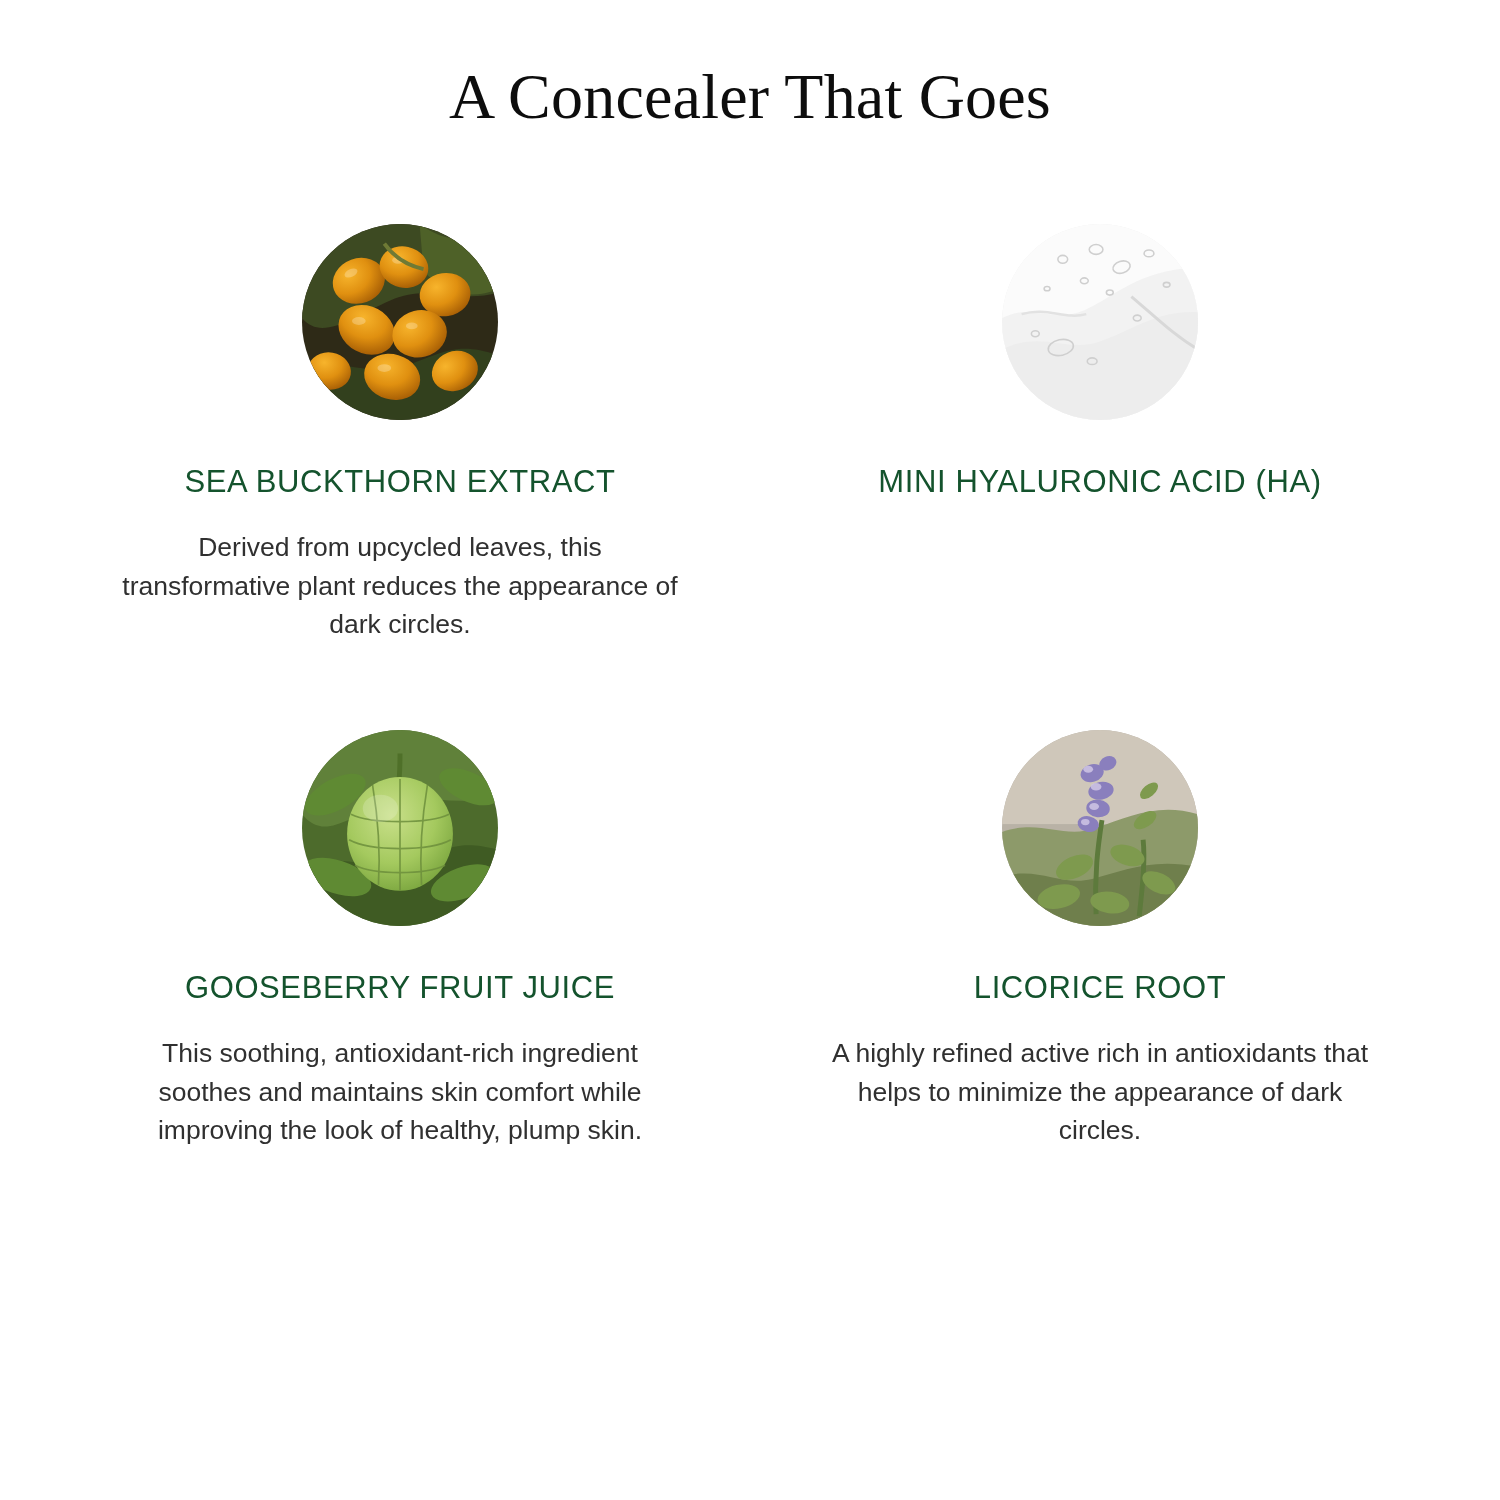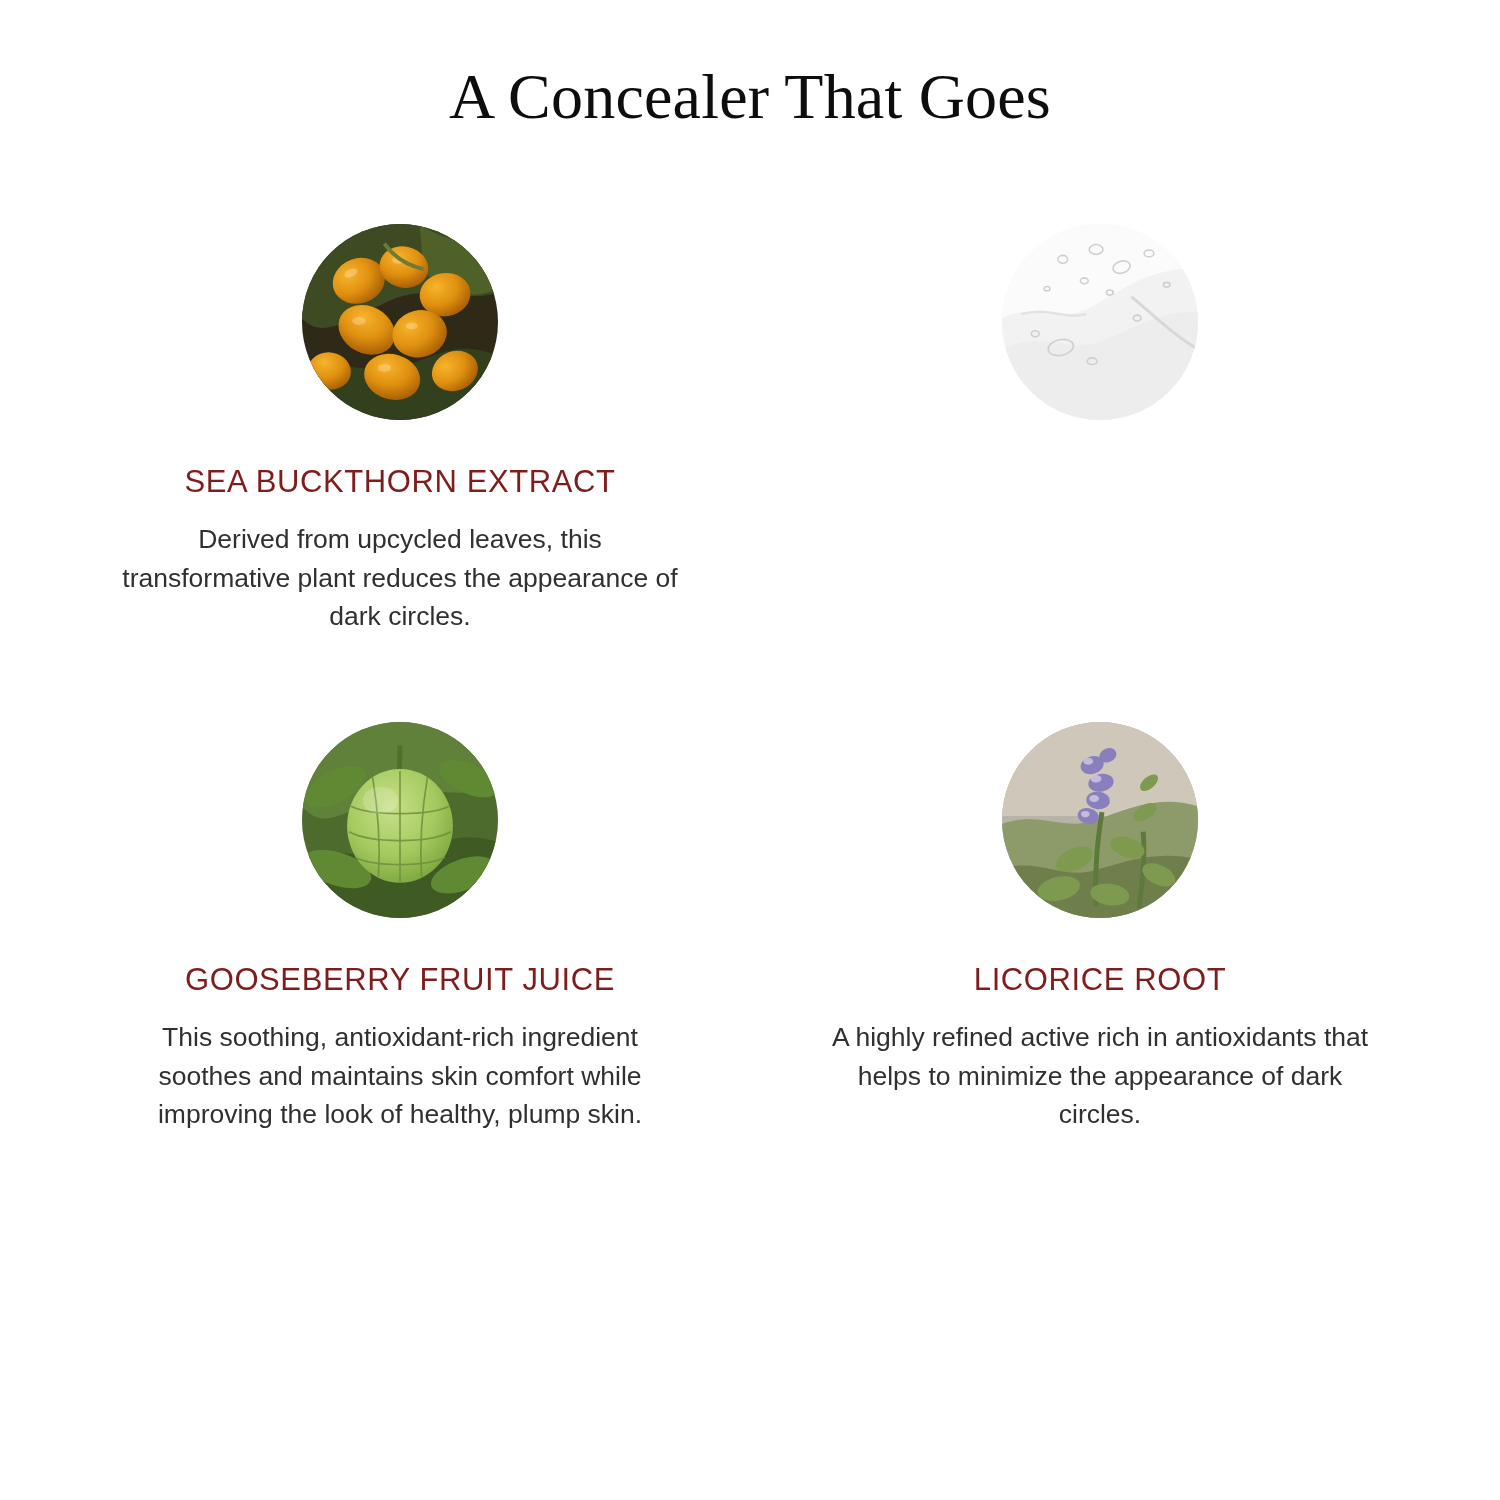--- a/index.html
+++ b/index.html
@@ -70,26 +70,26 @@
   }
   .thumb svg {
     display: block;
     width: 100%;
     height: 100%;
   }
   .card-title {
     margin-top: 44px;
     font-size: 31px;
     letter-spacing: 0.6px;
-    color: #7f1d1d;
+    color: #14532d;
     text-align: center;
     font-weight: 400;
   }
   .card-desc {
-    margin-top: 20px;
+    margin-top: 28px;
     font-size: 26.5px;
     line-height: 1.46;
     color: #303030;
     text-align: center;
     max-width: 560px;
     font-weight: 400;
   }
 </style>
 </head>
 <body>
@@ -158,20 +158,21 @@
             <ellipse cx="110" cy="70" rx="3.5" ry="2.6"></ellipse>
             <ellipse cx="46" cy="66" rx="3" ry="2.2"></ellipse>
             <ellipse cx="60" cy="126" rx="13" ry="8" transform="rotate(-12 60 126)"></ellipse>
             <ellipse cx="34" cy="112" rx="4" ry="3"></ellipse>
             <ellipse cx="92" cy="140" rx="5" ry="3.4"></ellipse>
             <ellipse cx="138" cy="96" rx="4" ry="3"></ellipse>
             <ellipse cx="168" cy="62" rx="3.4" ry="2.4"></ellipse>
           </g>
         </svg>
       </div>
+      <div class="card-title">MINI HYALURONIC ACID (HA)</div>
     </div>
 
     <div class="card">
       <div class="thumb">
         <svg viewBox="0 0 200 200" preserveAspectRatio="xMidYMid slice" aria-hidden="true">
           <defs>
             <radialGradient id="husk" cx="42%" cy="34%" r="70%">
               <stop offset="0%" stop-color="#c9e08a"></stop>
               <stop offset="60%" stop-color="#a4c95e"></stop>
               <stop offset="100%" stop-color="#7ba63f"></stop>

